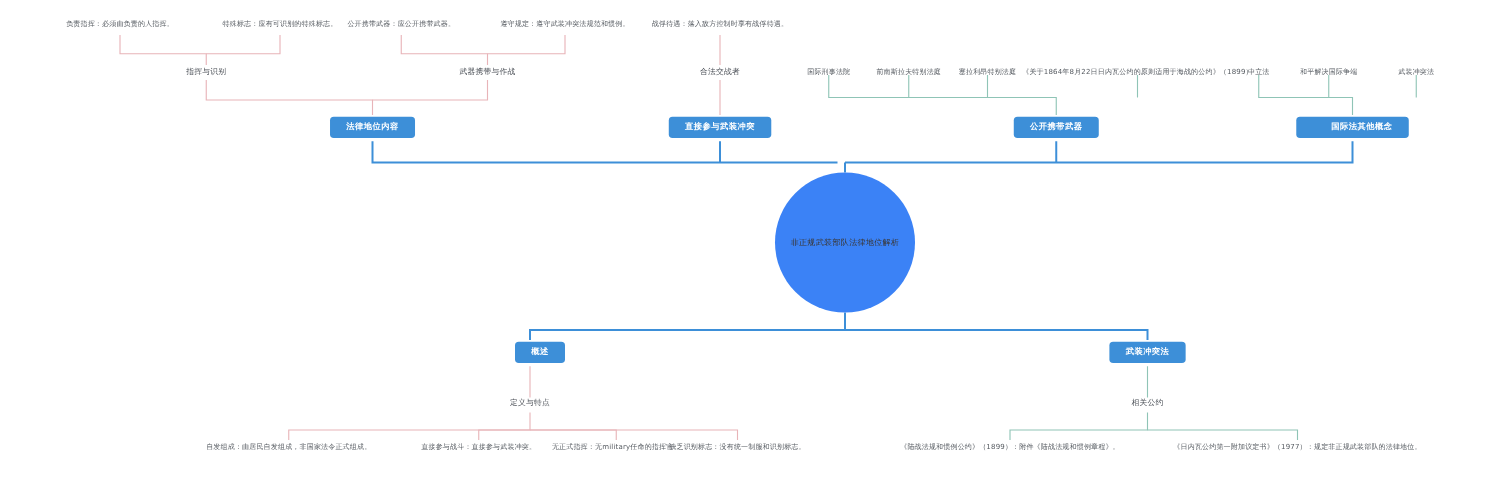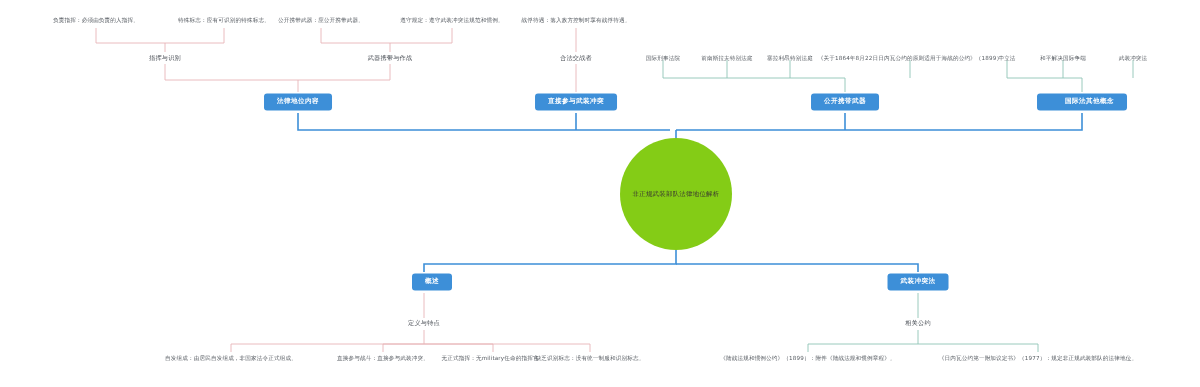--- a/index.html
+++ b/index.html
@@ -60,21 +60,21 @@
     border-radius: 3px;
     text-align: center;
   }
   
   .central {
     position: absolute;
     transform: translate(-50%, -50%);
     width: 112px;
     height: 112px;
     border-radius: 50%;
-    background: #84cc16;
+    background: #3b82f6;
     display: flex;
     align-items: center;
     justify-content: center;
     text-align: center;
   }
   .central span {
     font-size: 6.4px;
     color: #3a3530;
     letter-spacing: 0.3px;
   }

